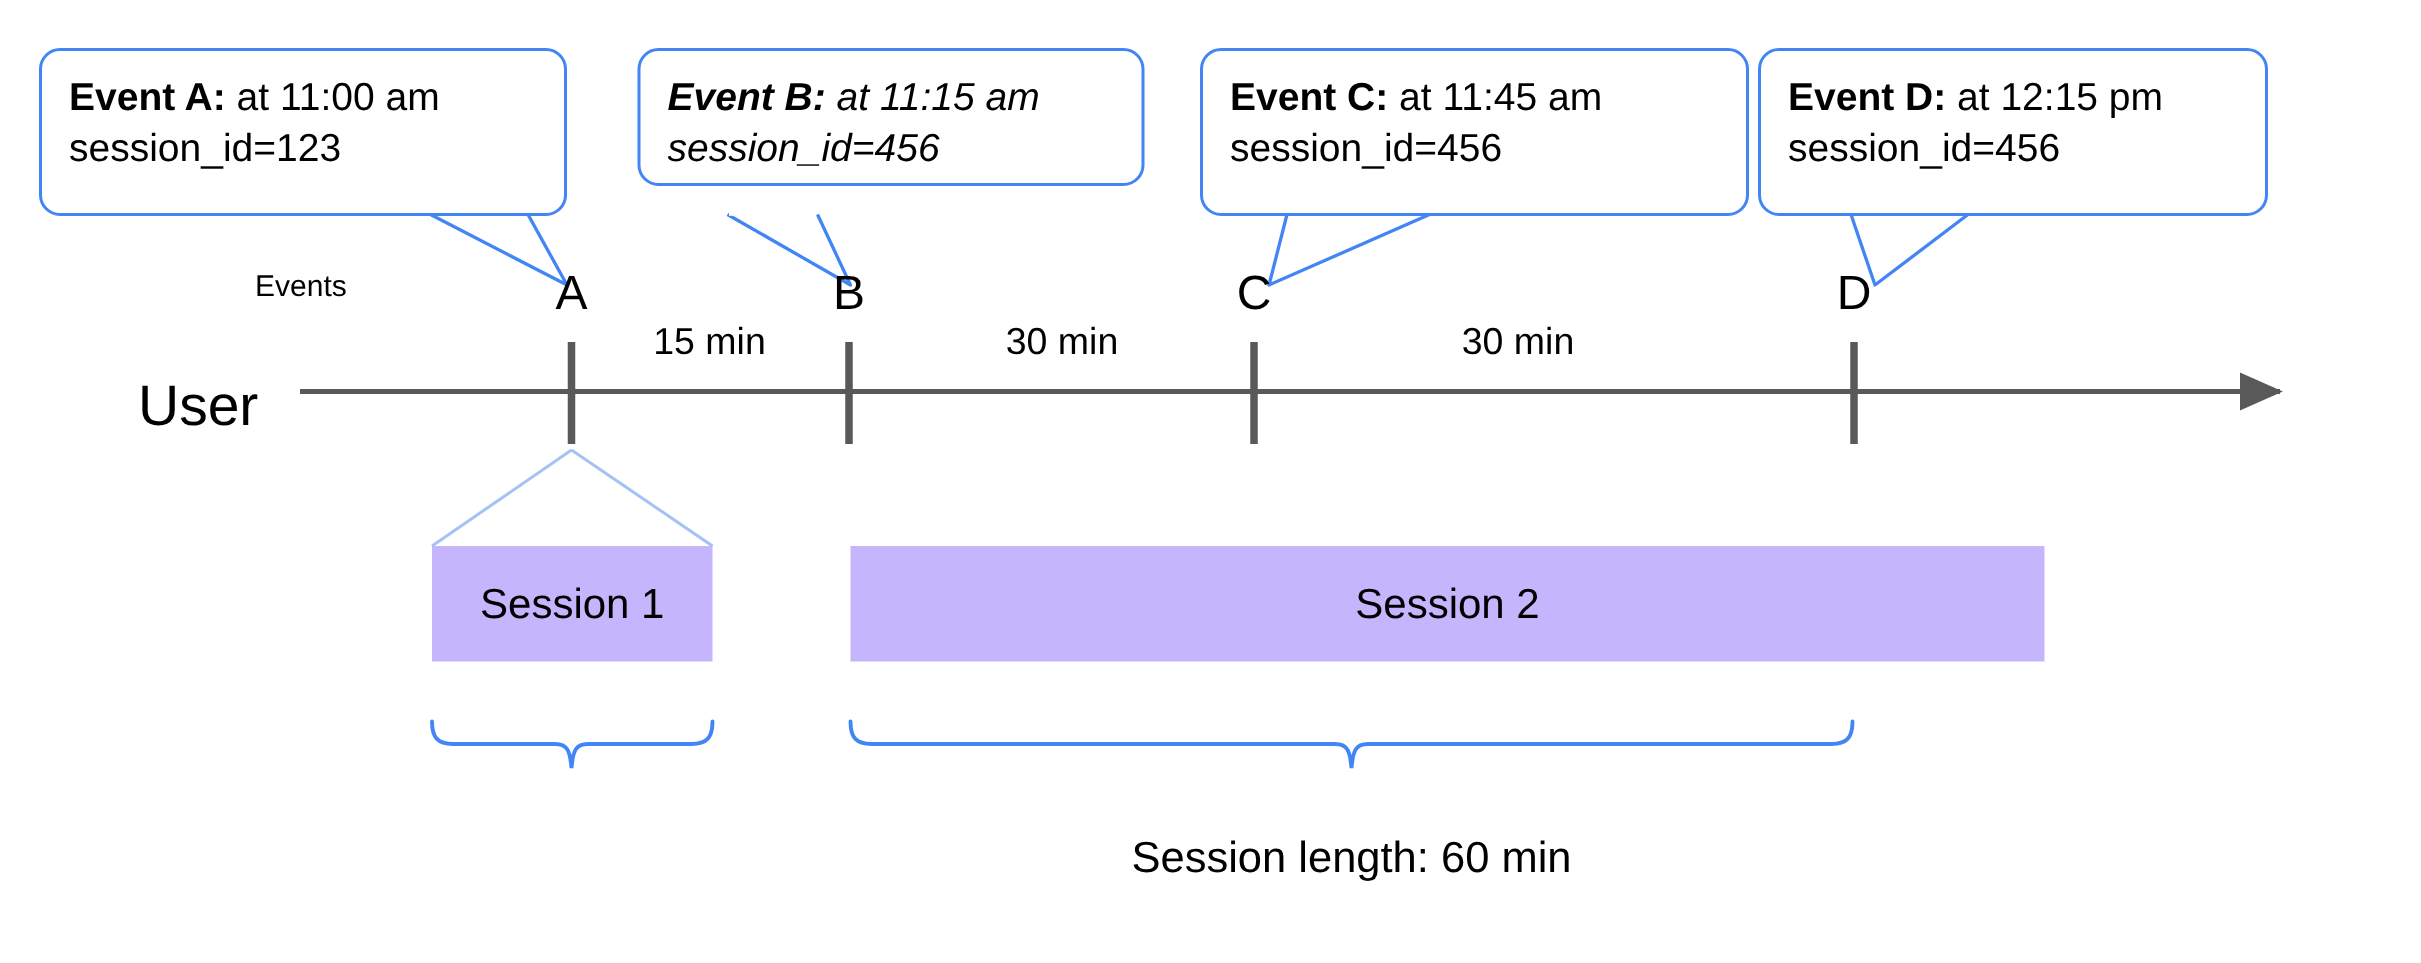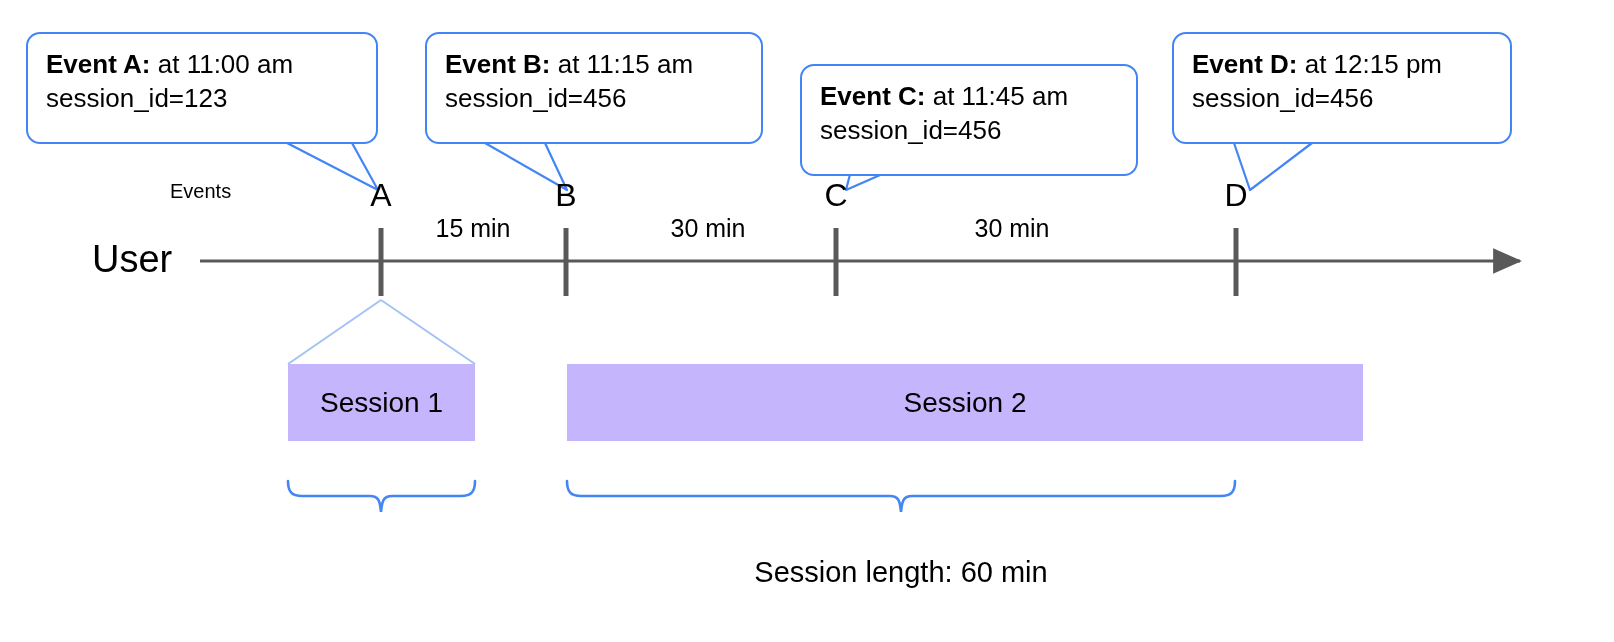--- a/index.html
+++ b/index.html
@@ -30,21 +30,21 @@
   svg.overlay{
     position:absolute;left:0;top:0;width:1614px;height:642px;
     z-index:2;pointer-events:none;overflow:visible;
   }
 
   
   .rowlabel{
     position:absolute;white-space:nowrap;z-index:3;
   }
   #events-label{left:170px;top:180px;font-size:20px;}
-  #user-label{left:92px;top:238px;font-size:38px;}
+  #user-label{left:92px;top:250px;font-size:38px;}
 
   
   .evletter{
     position:absolute;font-size:32px;z-index:3;
     transform:translateX(-50%);white-space:nowrap;
   }
 
   
   .gaplabel{
     position:absolute;font-size:25px;z-index:3;
@@ -69,26 +69,26 @@
 </head>
 <body>
 
 <div id="stage">
 
   <div class="callout" id="callout-a" style="left:26px;top:32px;width:352px;height:112px;">
     <span class="ln"><b>Event A:</b> <span>at 11:00 am</span></span>
     <span class="ln">session_id=123</span>
   </div>
 
-  <div class="callout" id="callout-b" style="left:425px;top:32px;width:338px;height:112px;">
+  <div class="callout" id="callout-b" style="left:425px;top:32px;width:338px;height:92px;font-style:italic;">
     <span class="ln"><b>Event B:</b> <span>at 11:15 am</span></span>
     <span class="ln">session_id=456</span>
   </div>
 
-  <div class="callout" id="callout-c" style="left:800px;top:32px;width:338px;height:112px;margin-top:32px;">
+  <div class="callout" id="callout-c" style="left:800px;top:32px;width:366px;height:112px;">
     <span class="ln"><b>Event C:</b> <span>at 11:45 am</span></span>
     <span class="ln">session_id=456</span>
   </div>
 
   <div class="callout" id="callout-d" style="left:1172px;top:32px;width:340px;height:112px;">
     <span class="ln"><b>Event D:</b> <span>at 12:15 pm</span></span>
     <span class="ln">session_id=456</span>
   </div>
 
   <svg class="overlay" viewBox="0 0 1614 642">

